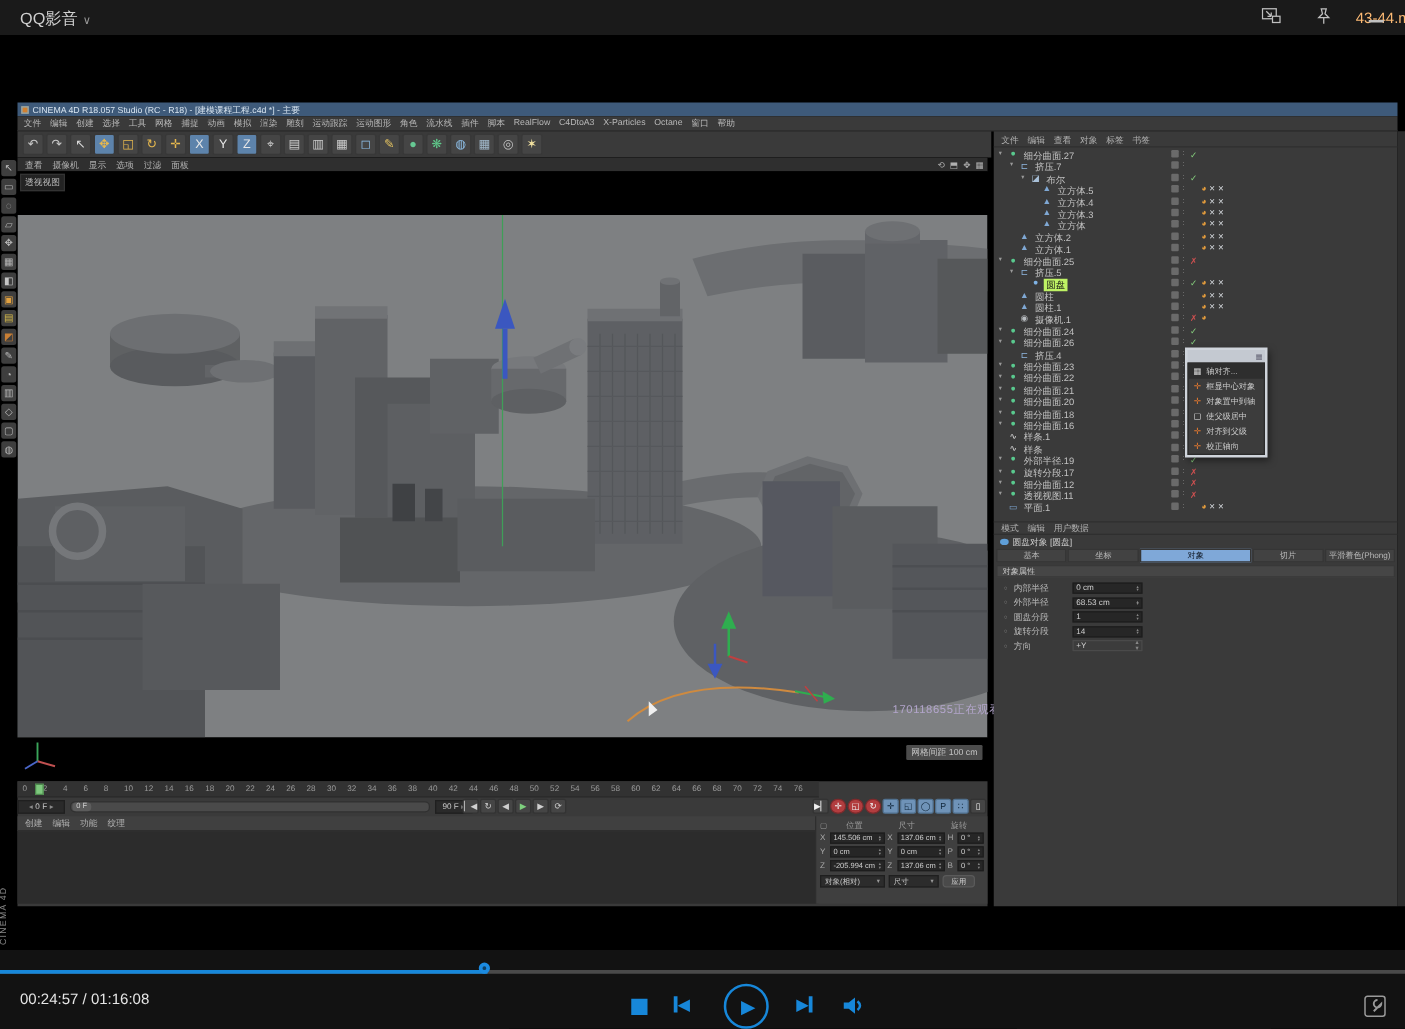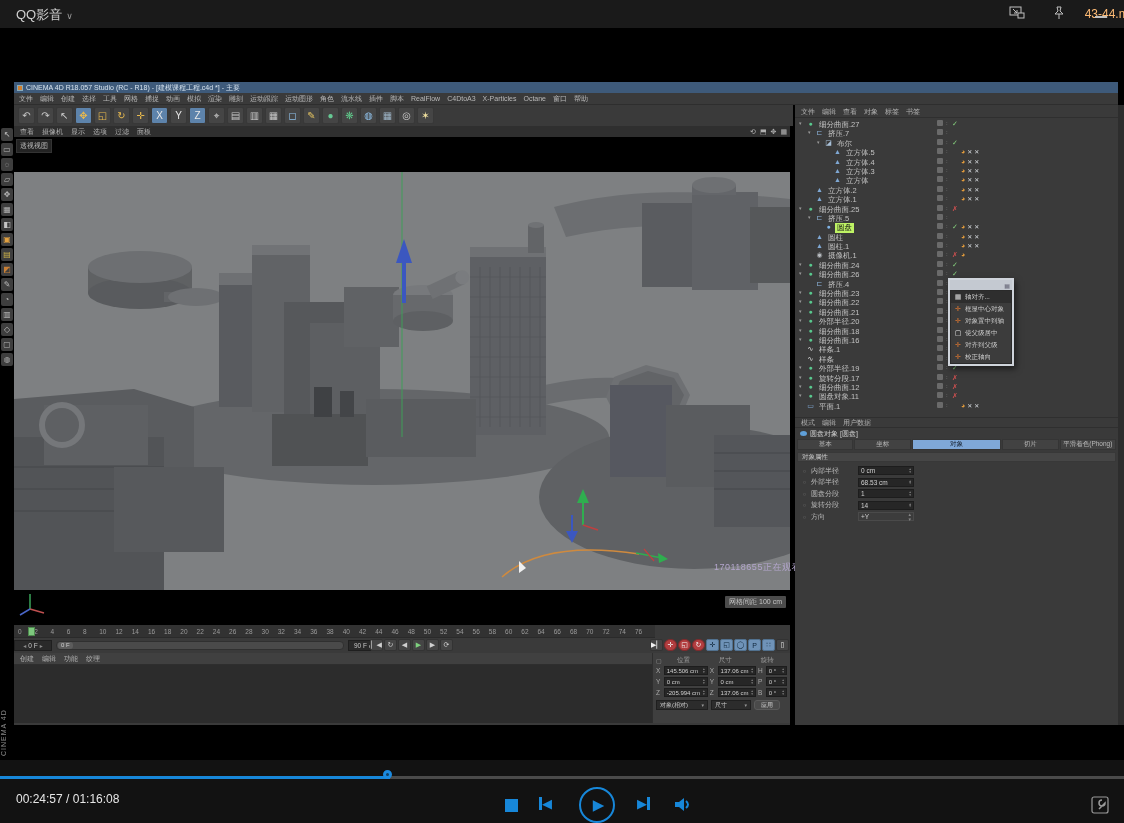--- a/index.html
+++ b/index.html
@@ -843,21 +843,21 @@
           <span class="olabel sel-false">细分曲面.21</span>
           <span class="osq"></span>
           <span class="odots">:</span>
           <span class="omark st-check"></span>
 
         </div>
 
         <div class="obj-row tags-none" style="--ind: 0;">
           <span class="arrow exp-true"></span>
           <span class="oicon" style="color: rgb(89, 201, 142);">●</span>
-          <span class="olabel sel-false">外部半径.20</span>
+          <span class="olabel sel-false">细分曲面.20</span>
           <span class="osq"></span>
           <span class="odots">:</span>
           <span class="omark st-check"></span>
 
         </div>
 
         <div class="obj-row tags-none" style="--ind: 0;">
           <span class="arrow exp-true"></span>
           <span class="oicon" style="color: rgb(89, 201, 142);">●</span>
           <span class="olabel sel-false">细分曲面.18</span>
@@ -923,21 +923,21 @@
           <span class="olabel sel-false">细分曲面.12</span>
           <span class="osq"></span>
           <span class="odots">:</span>
           <span class="omark st-cross"></span>
 
         </div>
 
         <div class="obj-row tags-none" style="--ind: 0;">
           <span class="arrow exp-true"></span>
           <span class="oicon" style="color: rgb(89, 201, 142);">●</span>
-          <span class="olabel sel-false">圆盘对象.11</span>
+          <span class="olabel sel-false">透视视图.11</span>
           <span class="osq"></span>
           <span class="odots">:</span>
           <span class="omark st-cross"></span>
 
         </div>
 
         <div class="obj-row tags-both" style="--ind: 0;">
           <span class="arrow exp-false"></span>
           <span class="oicon" style="color: rgb(127, 168, 212);">▭</span>
           <span class="olabel sel-false">平面.1</span>

